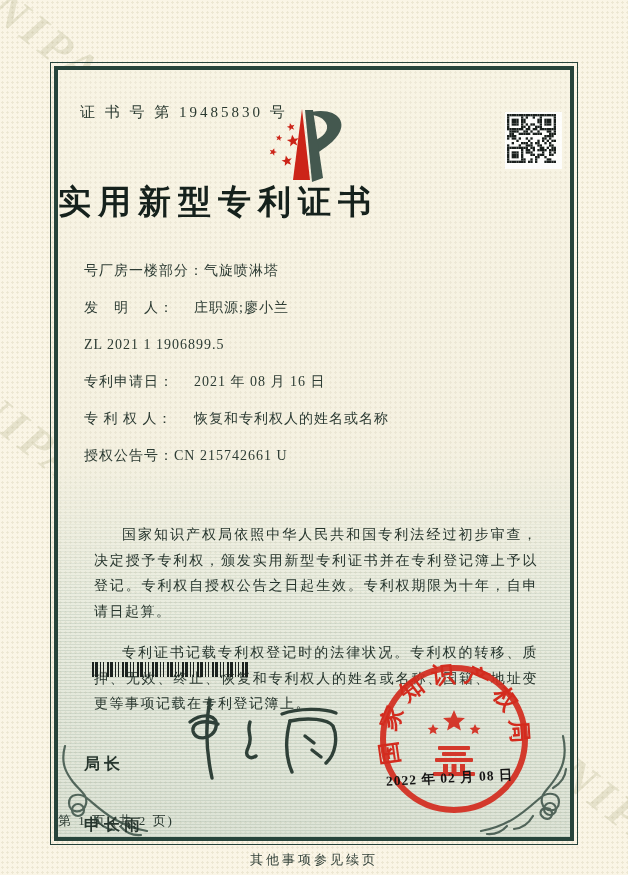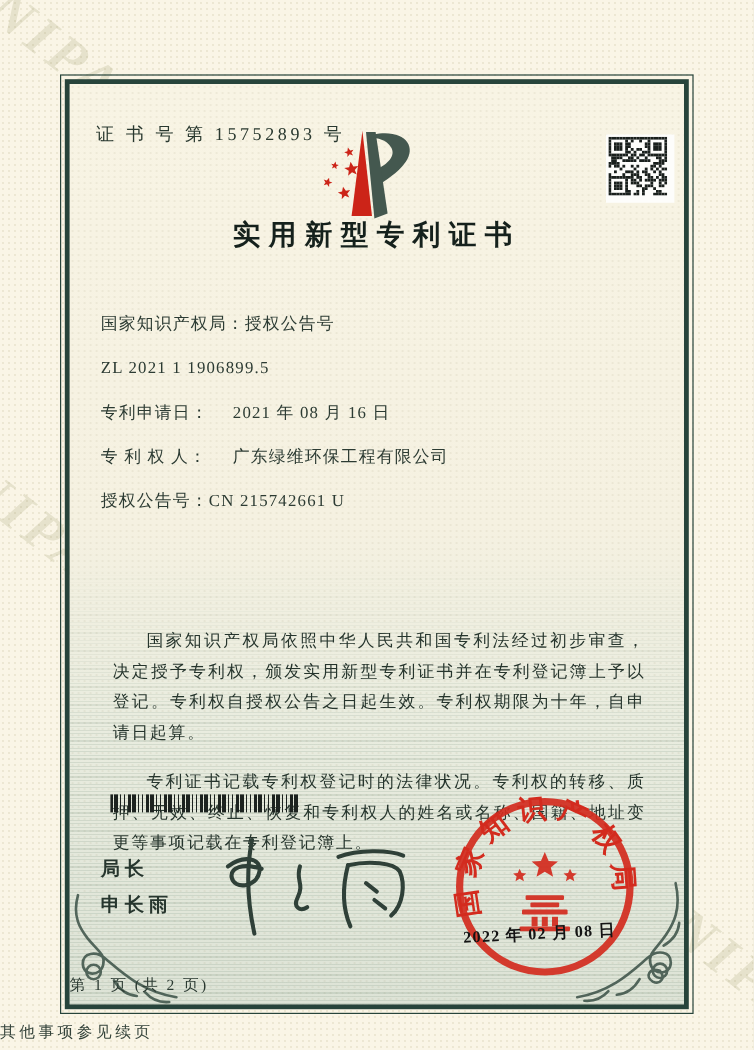--- a/index.html
+++ b/index.html
@@ -45,21 +45,21 @@
   }
   .cert-no{
     position:absolute;left:80px;top:103px;
     font-size:15px;letter-spacing:3px;color:#29382f;
   }
   .logo{position:absolute;left:264px;top:104px;width:84px;height:82px;}
   .qr{position:absolute;left:505px;top:112px;width:53px;height:53px;background:#fdfdfb;padding:2px;}
   .qr svg{display:block;width:49px;height:49px;fill:#1a201d;}
   .title{
     position:absolute;left:58px;right:58px;top:180px;
-    text-align:center;font-size:23px;font-weight:bold;
+    font-size:33px;font-weight:bold;
     letter-spacing:7px;color:#15211c;
   }
   .fields{position:absolute;left:84px;top:260px;width:468px;font-size:14px;letter-spacing:1px;}
   .field-row{display:flex;line-height:21px;margin-bottom:16px;}
   .field-label{flex:0 0 110px;white-space:nowrap;}
   .field-value{flex:1;}
   .grant-row{display:flex;line-height:21px;margin-top:2px;}
   .grant-pair{white-space:nowrap;}
   .grant-pair + .grant-pair{margin-left:24px;}
   .paras{
@@ -74,35 +74,35 @@
       #1c221f 0 2px, transparent 2px 3px,
       #1c221f 3px 6px, transparent 6px 8px,
       #1c221f 8px 9px, transparent 9px 11px,
       #1c221f 11px 12px, transparent 12px 15px);
   }
   .director{
     position:absolute;left:84px;top:714px;
     font-family:"Liberation Sans","DejaVu Sans",sans-serif;
     font-size:16px;font-weight:bold;color:#27362e;letter-spacing:4px;
   }
-  .director div{margin-bottom:9px;}
+  .director div{margin-bottom:9px;margin-top:40px;}
   .sig{position:absolute;left:170px;top:688px;width:185px;height:102px;}
   .seal{position:absolute;left:377px;top:662px;width:154px;height:154px;}
   .seal-date{
     position:absolute;left:386px;top:769px;width:142px;
     font-size:13.5px;font-weight:bold;color:#141414;
     letter-spacing:1px;transform:rotate(-3deg);white-space:nowrap;
   }
   .page-no{
     position:absolute;left:58px;right:58px;top:812px;
     text-align:left;font-size:13px;letter-spacing:2px;color:#2a3931;
   }
   .cont-note{
     position:absolute;left:0;right:0;top:851px;
-    font-size:13px;letter-spacing:3px;color:#33423a;
+    text-align:center;font-size:13px;letter-spacing:3px;color:#33423a;
   }
   .flourish{position:absolute;width:100px;height:110px;}
   .flourish svg{width:100%;height:100%;stroke:#3a5046;fill:none;stroke-width:2.2;opacity:.85;}
   .flourish-br{right:55px;bottom:33px;}
   .flourish-bl{left:55px;bottom:33px;transform:scaleX(-1);}
 </style>
 </head>
 <body>
 
 <div id="page">
@@ -130,21 +130,21 @@
   </div>
   <div class="flourish flourish-bl">
     <svg viewBox="0 0 100 110" stroke-linecap="round">
       <path d="M90,14 C95,32 88,42 82,50 C74,60 67,63 69,72 C71,82 86,82 86,71 C86,62 75,60 67,67 C55,77 38,94 8,99"></path>
       <path d="M60,85 q-7,12 -19,13"></path>
       <circle cx="77" cy="78" r="6"></circle>
       <path d="M34,95 q-8,9 -20,8"></path>
     </svg>
   </div>
 
-  <div class="cert-no">证 书 号 第 15752893 号</div>
+  <div class="cert-no">证 书 号 第 19485830 号</div>
 
   <div class="logo">
     <svg viewBox="0 0 84 82">
       <defs>
         <path id="st" d="M0,-10 L2.94,-3.09 L9.51,-3.09 L4.05,1.55 L5.88,8.09 L0,4 L-5.88,8.09 L-4.05,1.55 L-9.51,-3.09 L-2.94,-3.09 Z"></path>
       </defs>
       <path d="M47,8 C72,3 84,17 74,31 C67,41 57,46 52,50 L50,37 C59,33 66,26 62,19 C58,12 50,11 46,11 Z" fill="#44584f"></path>
       <polygon points="41,6 49,6 59,74 48,78" fill="#44584f"></polygon>
       <polygon points="38,5 46,76 29,76" fill="#cc2418"></polygon>
       <use href="#st" transform="translate(27,23) scale(0.42) rotate(-15)" fill="#cc2418"></use>
@@ -396,33 +396,37 @@
         <rect x="36" y="40" width="2" height="2"></rect>
         <rect x="38" y="40" width="2" height="2"></rect>
         <rect x="40" y="40" width="2" height="2"></rect>
       </svg>
   </div>
 
   <div class="title">实用新型专利证书</div>
 
   <div class="fields">
     <div class="field-row">
-      <span class="field-label">国家知识产权局：</span>
-      <span class="field-value">授权公告号</span>
+      <span class="field-label">号厂房一楼部分：</span>
+      <span class="field-value">气旋喷淋塔</span>
+    </div>
+    <div class="field-row">
+      <span class="field-label">发　明　人：</span>
+      <span class="field-value">庄职源;廖小兰</span>
     </div>
     <div class="field-row">
       <span class="field-value">ZL 2021 1 1906899.5</span>
     </div>
     <div class="field-row">
       <span class="field-label">专利申请日：</span>
       <span class="field-value">2021 年 08 月 16 日</span>
     </div>
     <div class="field-row">
       <span class="field-label">专 利 权 人：</span>
-      <span class="field-value">广东绿维环保工程有限公司</span>
+      <span class="field-value">恢复和专利权人的姓名或名称</span>
     </div>
     <div class="grant-row">
       <span class="grant-pair">
         <span>授权公告号：</span><span>CN 215742661 U</span>
       </span>
     </div>
   </div>
 
   <div class="paras">
     <p>国家知识产权局依照中华人民共和国专利法经过初步审查，决定授予专利权，颁发实用新型专利证书并在专利登记簿上予以登记。专利权自授权公告之日起生效。专利权期限为十年，自申请日起算。</p>

